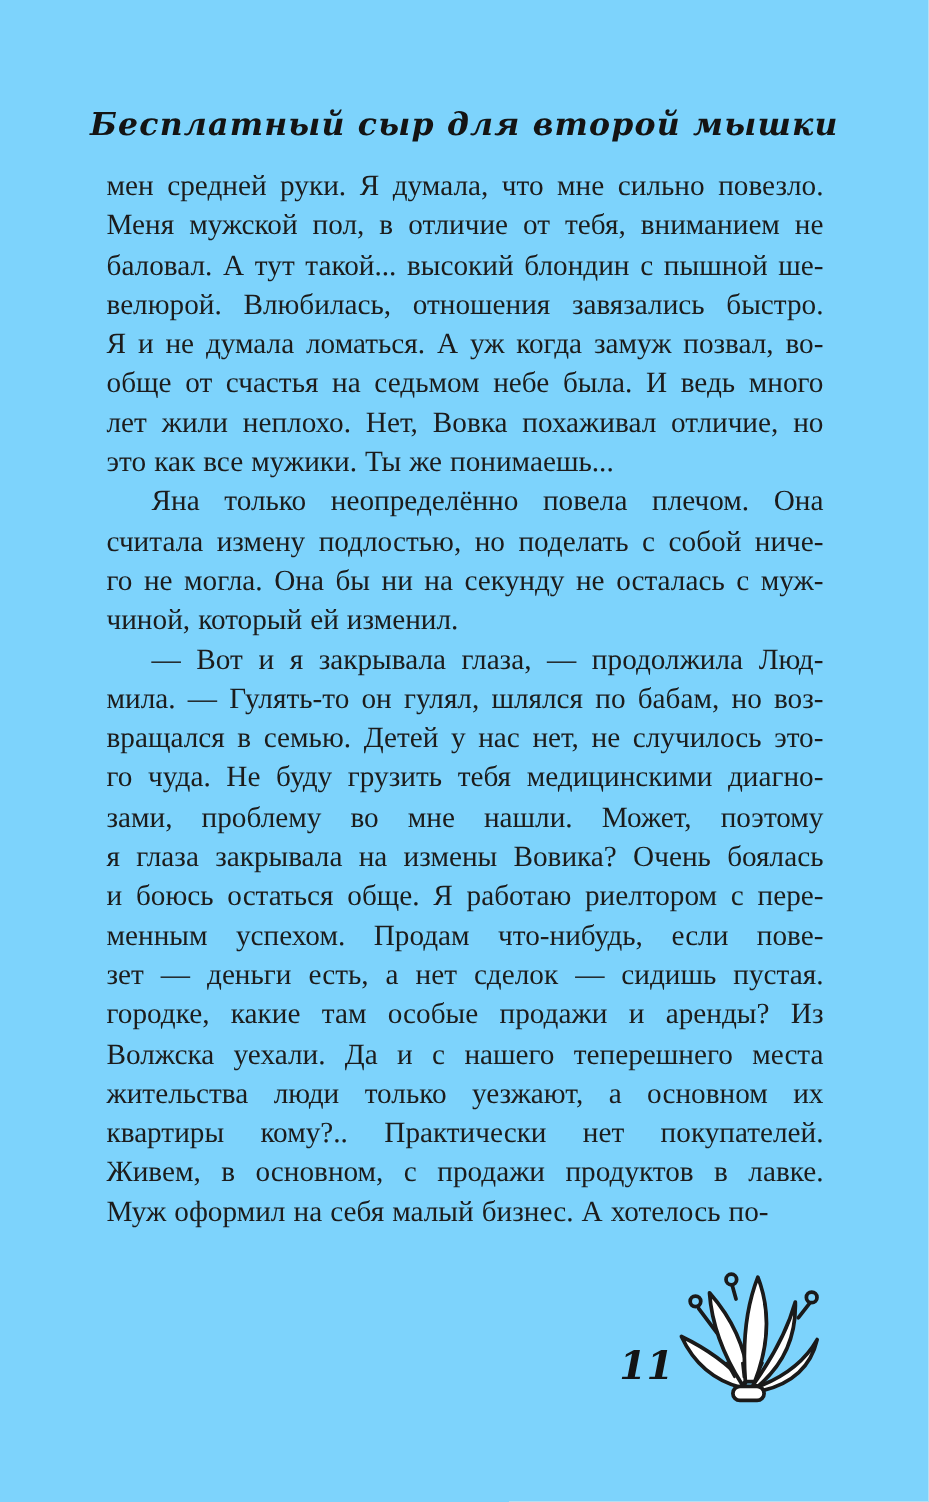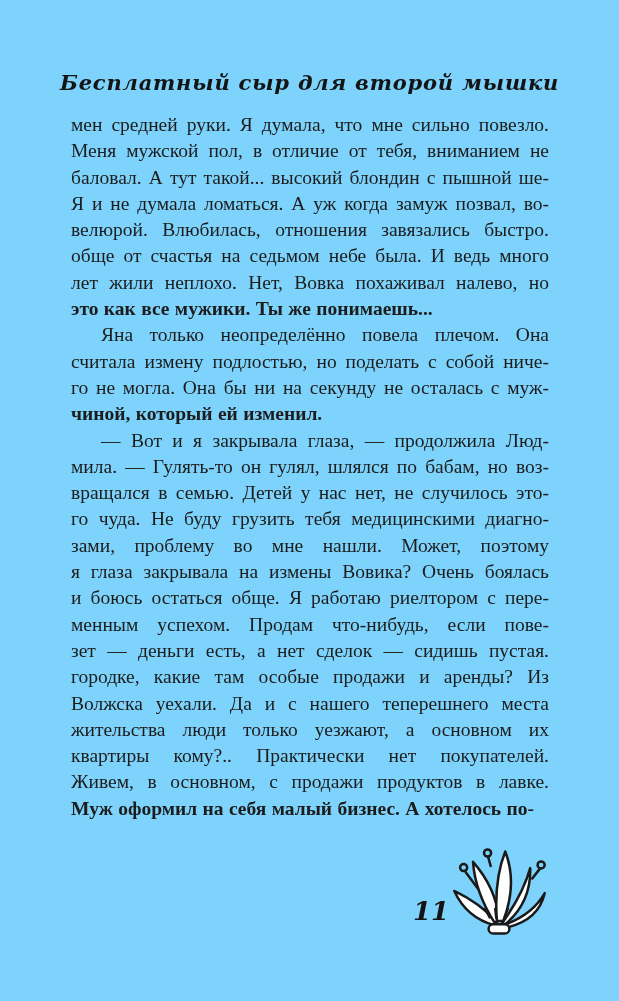--- a/index.html
+++ b/index.html
@@ -30,21 +30,21 @@
     width:478px;
     font-size:19.5px;
     line-height:26.3px;
     color:#1c1c1c;
   }
   .line {
     text-align:justify;
     text-align-last:justify;
     word-spacing:0.5px;
   }
-  .line.para-end { text-align-last:left;font-weight:bold; }
+  .line.para-end { text-align-last:left; }
   .line.indent { padding-left:30px; }
   .page-number {
     position:absolute;
     left:408px; top:896px;
     width:46px;
     text-align:center;
     font-family:"DejaVu Serif", serif;
     font-style:italic;
     font-weight:bold;
     font-size:26px;
@@ -60,24 +60,24 @@
 <body>
 
 <div class="page">
 
   <div class="running-head">Бесплатный сыр для второй мышки</div>
 
   <div class="body-text">
       <div class="line">мен средней руки. Я думала, что мне сильно повезло.</div>
       <div class="line">Меня мужской пол, в отличие от тебя, вниманием не</div>
       <div class="line">баловал. А тут такой... высокий блондин с пышной ше-</div>
+      <div class="line">велюрой. Влюбилась, отношения завязались быстро.</div>
       <div class="line">Я и не думала ломаться. А уж когда замуж позвал, во-</div>
-      <div class="line">велюрой. Влюбилась, отношения завязались быстро.</div>
       <div class="line">обще от счастья на седьмом небе была. И ведь много</div>
-      <div class="line">лет жили неплохо. Нет, Вовка похаживал налево, но</div>
+      <div class="line">лет жили неплохо. Нет, Вовка похаживал отличие, но</div>
       <div class="line para-end">это как все мужики. Ты же понимаешь...</div>
       <div class="line indent">Яна только неопределённо повела плечом. Она</div>
       <div class="line">считала измену подлостью, но поделать с собой ниче-</div>
       <div class="line">го не могла. Она бы ни на секунду не осталась с муж-</div>
       <div class="line para-end">чиной, который ей изменил.</div>
       <div class="line indent">— Вот и я закрывала глаза, — продолжила Люд-</div>
       <div class="line">мила. — Гулять-то он гулял, шлялся по бабам, но воз-</div>
       <div class="line">вращался в семью. Детей у нас нет, не случилось это-</div>
       <div class="line">го чуда. Не буду грузить тебя медицинскими диагно-</div>
       <div class="line">зами, проблему во мне нашли. Может, поэтому</div>

